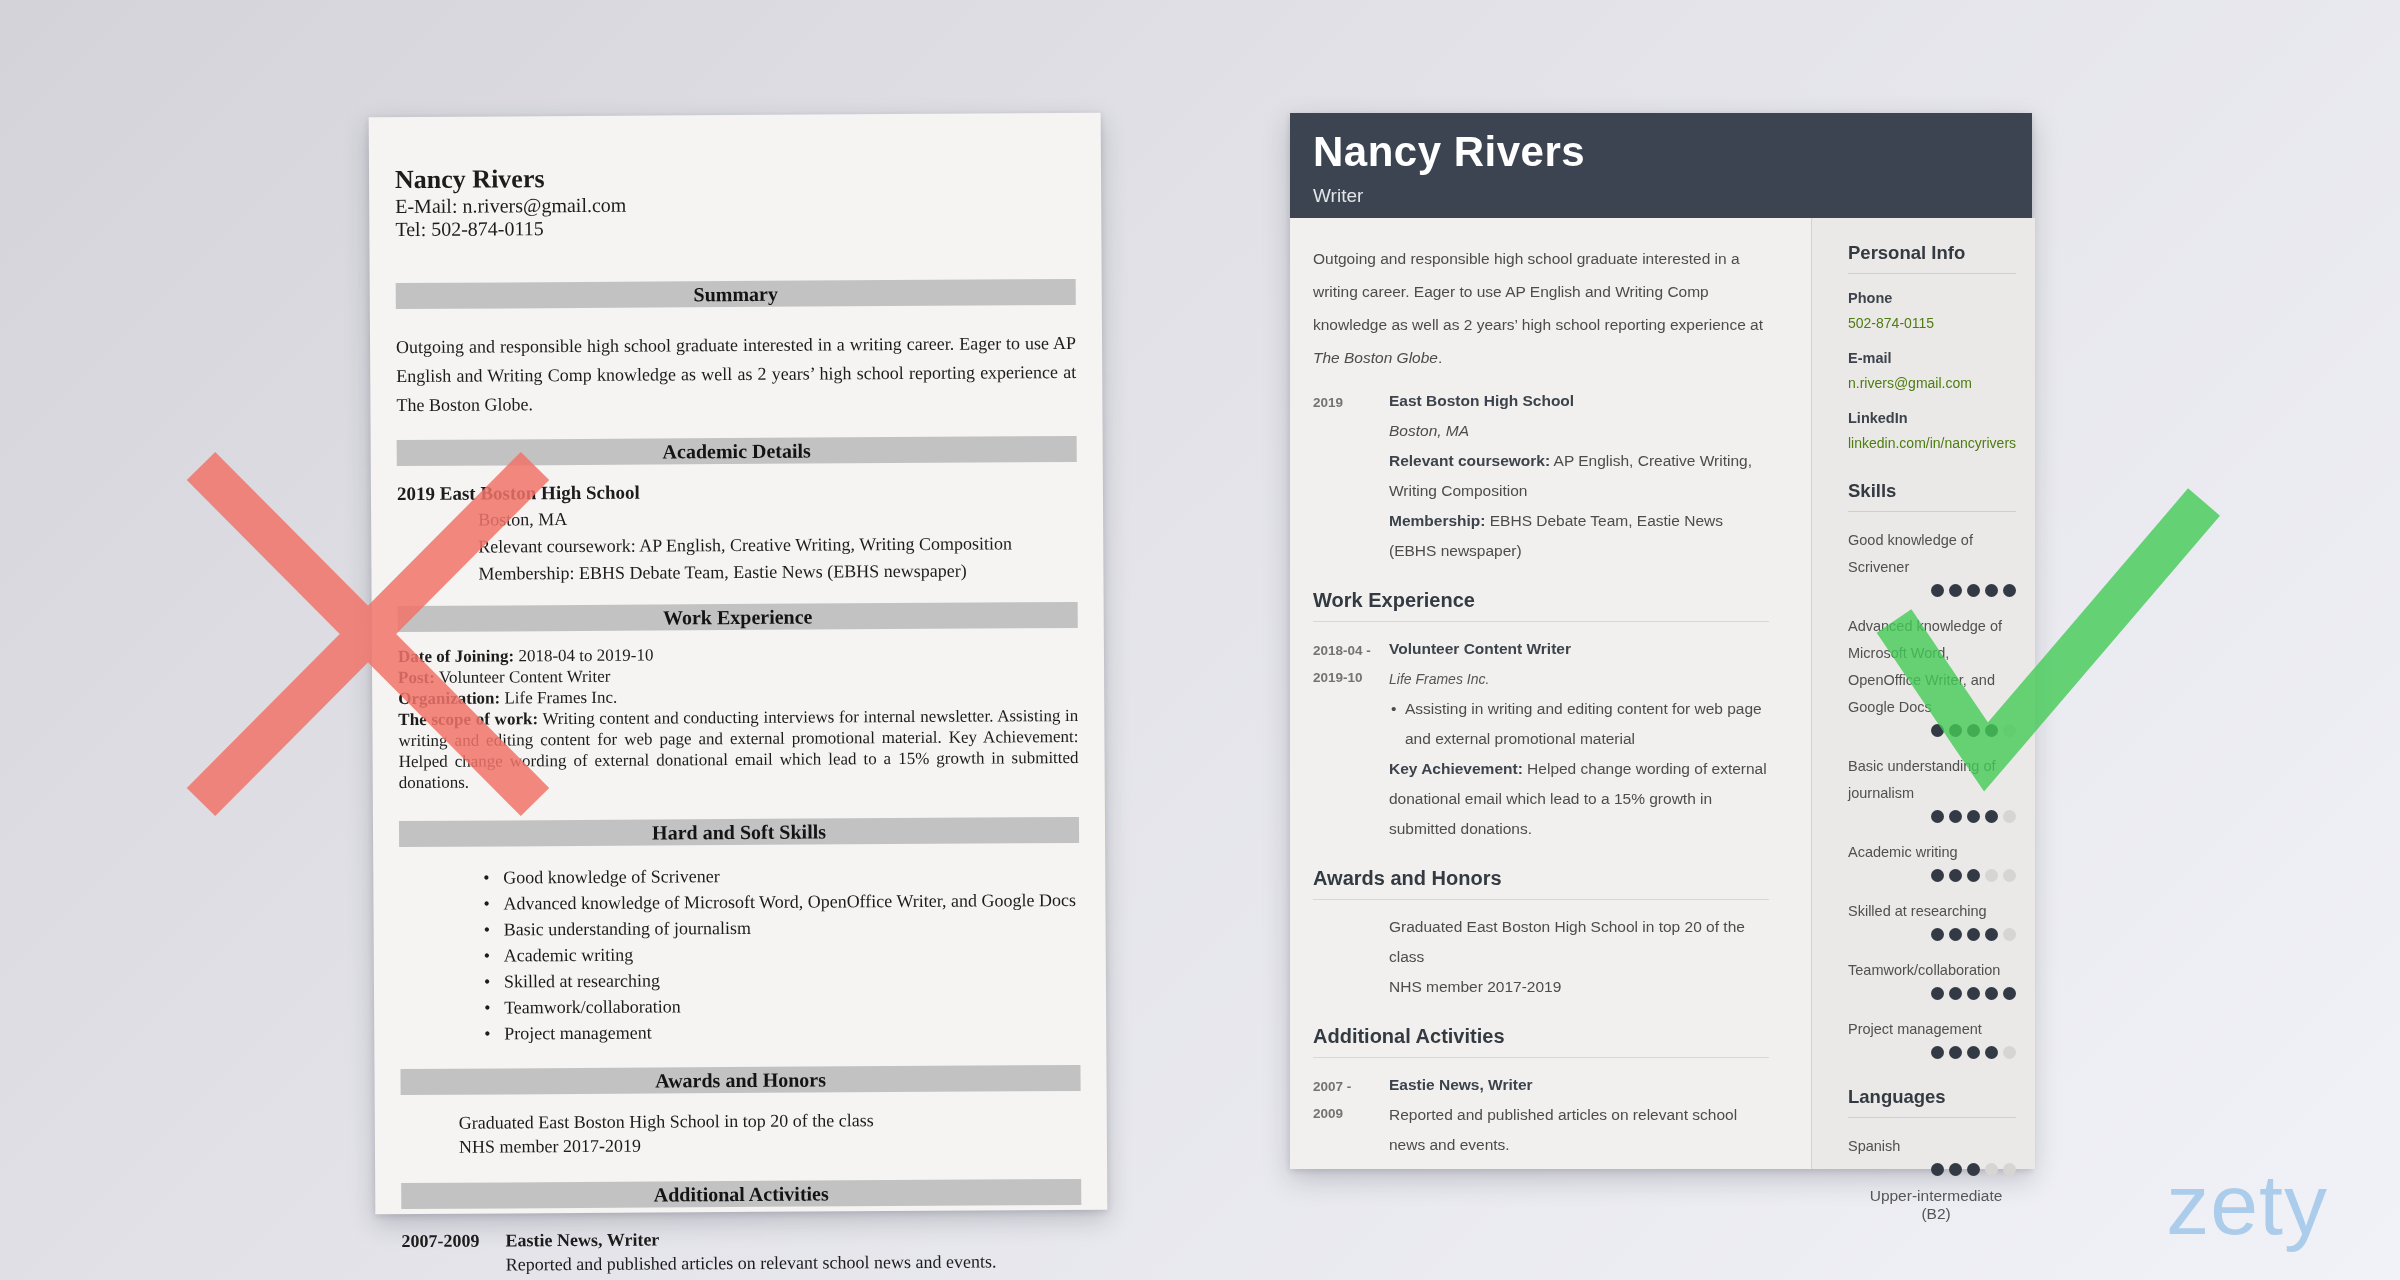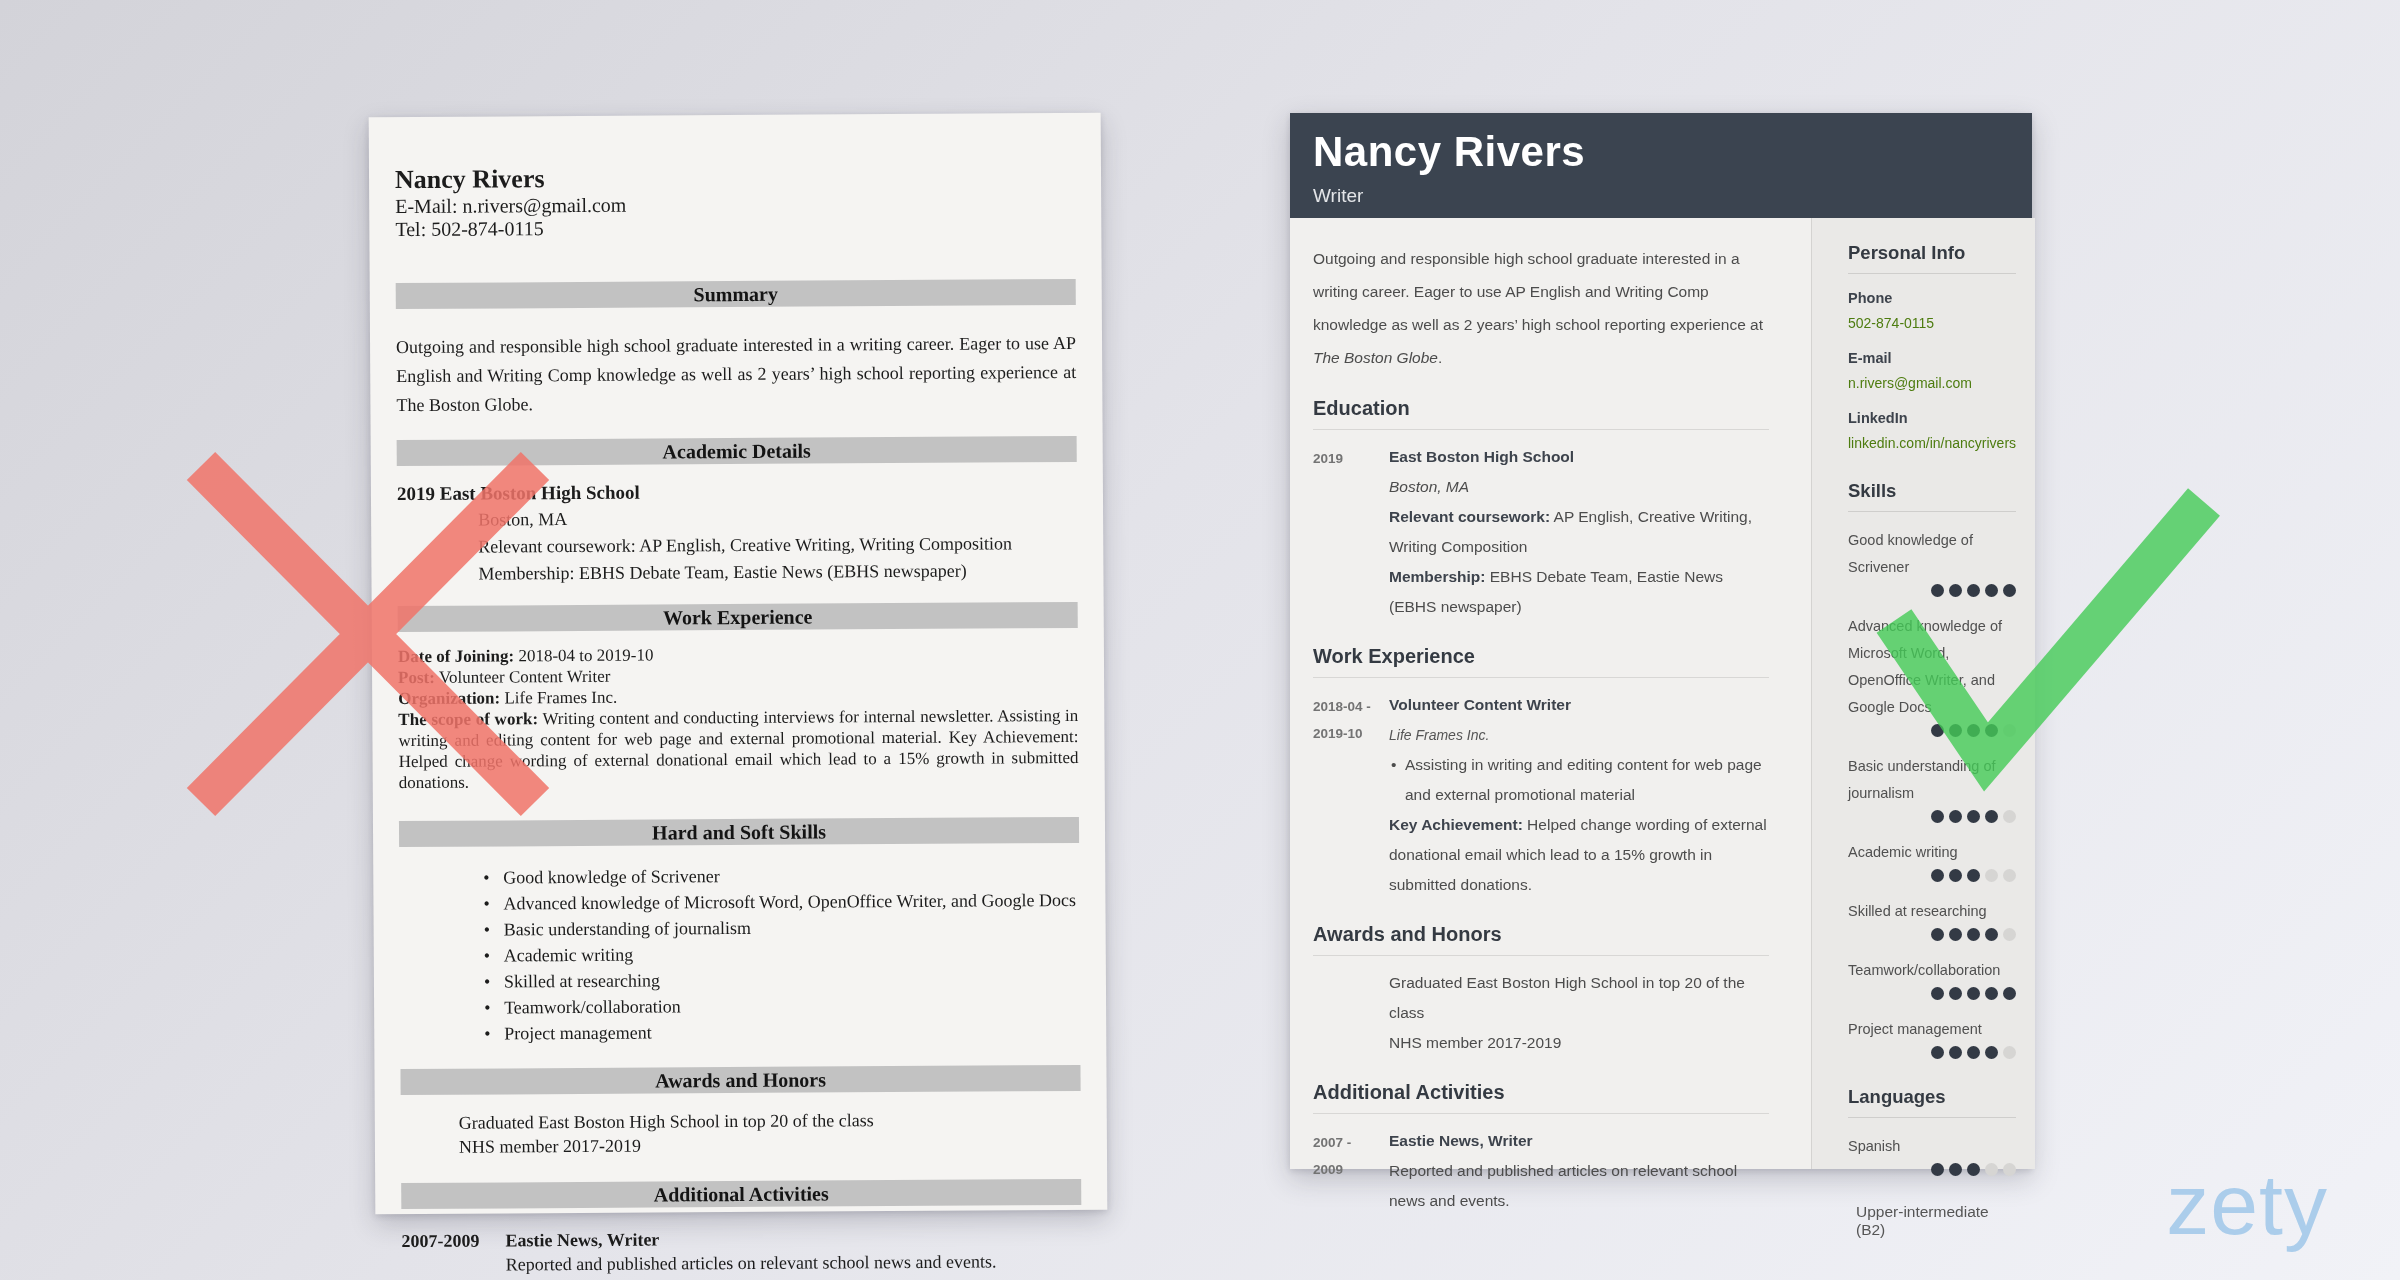--- a/index.html
+++ b/index.html
@@ -76,21 +76,21 @@
   .sb-h{font-size:18.5px;font-weight:bold;color:#343a42;padding-bottom:9px;border-bottom:1px solid #cfcecc;}
   .sb-h.skills,.sb-h.languages{margin-top:26px;}
   .sb-field{margin-top:13px;}
   .sb-label{font-size:14.5px;font-weight:bold;color:#3d434c;line-height:22px;}
   .sb-value{font-size:14px;color:#4d7c0f;line-height:22px;margin-top:3px;}
   .sb-skill{margin-top:15px;}
   .sb-skill-name{font-size:14.5px;line-height:27px;color:#505050;}
   .dots{text-align:right;margin-top:3px;height:14px;line-height:14px;}
   .dot{display:inline-block;width:13px;height:13px;border-radius:50%;margin-left:5px;background:var(--dot-empty);}
   .dot.filled{background:var(--dot-filled);}
-  .sb-lang-detail{font-size:15.5px;color:#555;margin-top:26px;padding-left:8px;}
+  .sb-lang-detail{font-size:15.5px;color:#555;margin-top:10px;padding-left:8px;text-align:center;}
   
   .marks{position:absolute;left:0;top:0;width:2400px;height:1280px;pointer-events:none;}
   .zety-logo{
     position:absolute;right:72px;bottom:26px;
     font-size:86px;color:var(--logo);letter-spacing:1px;font-weight:400;
     font-family:"Liberation Sans",sans-serif;
     text-align:center;
   }
 </style>
 </head>
@@ -157,21 +157,20 @@
 
 <div class="good-page">
   <div class="gp-header">
     <div class="gp-name">Nancy Rivers</div>
     <div class="gp-title">Writer</div>
   </div>
   <div class="gp-body">
     <div class="gp-main">
       <div class="gp-summary"><span>Outgoing and responsible high school graduate interested in a writing career. Eager to use AP English and Writing Comp knowledge as well as 2 years’ high school reporting experience at </span><i>The Boston Globe</i><span>.</span></div>
 
-      <div class="gp-h">Education</div>
       <div class="gp-entry">
         <div class="gp-dates">2019</div>
         <div class="gp-content">
           <div class="role">East Boston High School</div>
           <div class="loc">Boston, MA</div>
           <div><b>Relevant coursework:</b><span> AP English, Creative Writing, Writing Composition</span></div>
           <div><b>Membership:</b><span> EBHS Debate Team, Eastie News (EBHS newspaper)</span></div>
         </div>
       </div>
 

